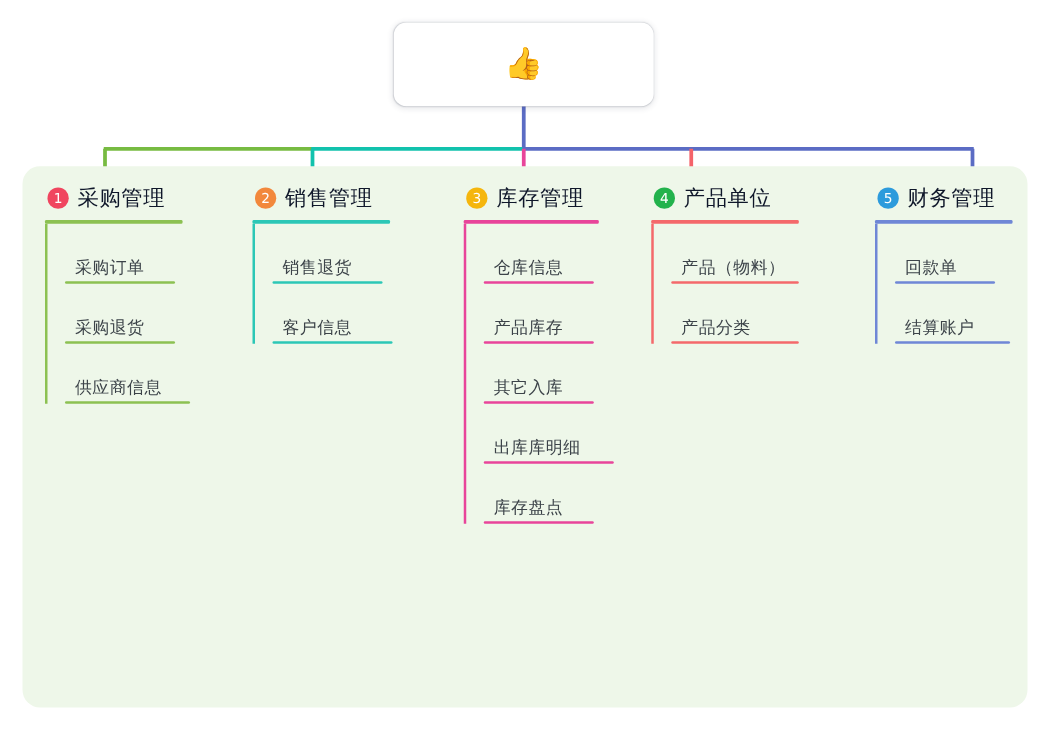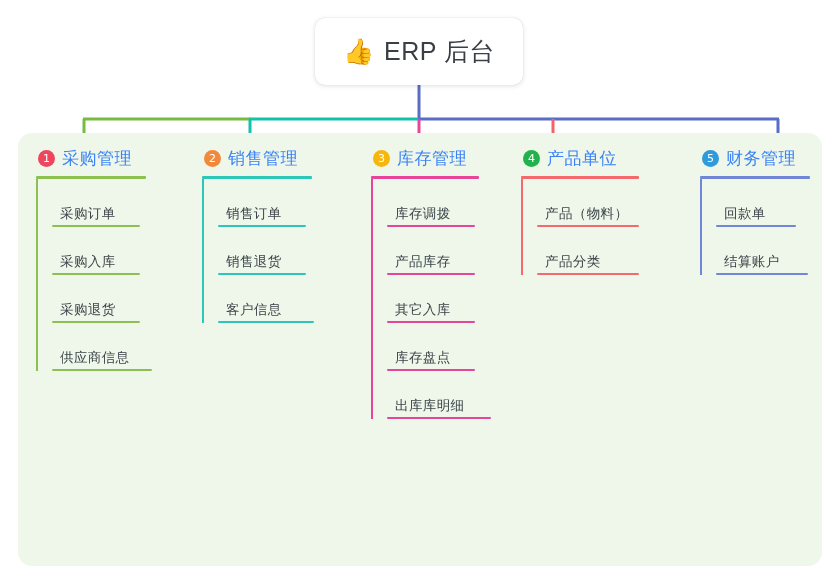--- a/index.html
+++ b/index.html
@@ -87,21 +87,21 @@
     border-radius: 50%;
     color: #ffffff;
     font-size: 11px;
     line-height: 17px;
     text-align: center;
     flex: none;
     font-family: "DejaVu Sans", sans-serif;
   }
   .col-title {
     font-size: 17px;
-    color: #3b82f6;
+    color: #0f172a;
     white-space: nowrap;
     letter-spacing: 0.5px;
   }
   .head-rule {
     height: 3px;
     margin-top: 5px;
     border-radius: 1px;
   }
 
   
@@ -156,102 +156,93 @@
 
     <line x1="84" y1="119" x2="84" y2="145" stroke="#77bb41" stroke-width="3"></line>
     <line x1="250" y1="119" x2="250" y2="145" stroke="#12c2ad" stroke-width="3"></line>
     <line x1="419" y1="119" x2="419" y2="145" stroke="#e8459a" stroke-width="3"></line>
     <line x1="553" y1="119" x2="553" y2="145" stroke="#f4636a" stroke-width="3"></line>
     <line x1="778" y1="119" x2="778" y2="145" stroke="#5b6cc4" stroke-width="3"></line>
   </svg>
 
   <div id="root-card">
     <span class="emoji">👍</span>
-    <span class="root-label">ERP 后台</span>
   </div>
 
   <div id="panel"></div>
 
   <div id="columns-host">
       <div class="column" style="left: 36px;">
         <div class="col-head">
           <span class="badge" style="background: rgb(240, 69, 95);">1</span>
           <span class="col-title">采购管理</span>
         </div>
         <div class="head-rule" style="width: 110px; background: rgb(140, 193, 82);"></div>
         <div class="items">
           <div class="spine" style="background: rgb(140, 193, 82);"></div>
           <div class="item">
             <span class="item-label">采购订单</span>
             <div class="item-rule" style="width: 88px; background: rgb(140, 193, 82);"></div>
           </div>
           <div class="item">
-            <span class="item-label">采购入库</span>
-            <div class="item-rule" style="width: 88px; background: rgb(140, 193, 82);"></div>
-          </div>
-          <div class="item">
             <span class="item-label">采购退货</span>
             <div class="item-rule" style="width: 88px; background: rgb(140, 193, 82);"></div>
           </div>
           <div class="item">
             <span class="item-label">供应商信息</span>
             <div class="item-rule" style="width: 100px; background: rgb(140, 193, 82);"></div>
           </div>
         </div>
       </div>
       <div class="column" style="left: 202px;">
         <div class="col-head">
           <span class="badge" style="background: rgb(242, 136, 60);">2</span>
           <span class="col-title">销售管理</span>
         </div>
         <div class="head-rule" style="width: 110px; background: rgb(44, 199, 182);"></div>
         <div class="items">
           <div class="spine" style="background: rgb(44, 199, 182);"></div>
           <div class="item">
-            <span class="item-label">销售订单</span>
-            <div class="item-rule" style="width: 88px; background: rgb(44, 199, 182);"></div>
-          </div>
-          <div class="item">
             <span class="item-label">销售退货</span>
             <div class="item-rule" style="width: 88px; background: rgb(44, 199, 182);"></div>
           </div>
           <div class="item">
             <span class="item-label">客户信息</span>
             <div class="item-rule" style="width: 96px; background: rgb(44, 199, 182);"></div>
           </div>
         </div>
       </div>
       <div class="column" style="left: 371px;">
         <div class="col-head">
           <span class="badge" style="background: rgb(245, 182, 13);">3</span>
           <span class="col-title">库存管理</span>
         </div>
         <div class="head-rule" style="width: 108px; background: rgb(232, 69, 154);"></div>
         <div class="items">
           <div class="spine" style="background: rgb(232, 69, 154);"></div>
           <div class="item">
-            <span class="item-label">库存调拨</span>
+            <span class="item-label">仓库信息</span>
             <div class="item-rule" style="width: 88px; background: rgb(232, 69, 154);"></div>
           </div>
           <div class="item">
             <span class="item-label">产品库存</span>
             <div class="item-rule" style="width: 88px; background: rgb(232, 69, 154);"></div>
           </div>
           <div class="item">
             <span class="item-label">其它入库</span>
-            <div class="item-rule" style="width: 88px; background: rgb(232, 69, 154);"></div>
-          </div>
-          <div class="item">
-            <span class="item-label">库存盘点</span>
             <div class="item-rule" style="width: 88px; background: rgb(232, 69, 154);"></div>
           </div>
           <div class="item">
             <span class="item-label">出库库明细</span>
             <div class="item-rule" style="width: 104px; background: rgb(232, 69, 154);"></div>
           </div>
+          <div class="item">
+            <span class="item-label">库存盘点</span>
+            <div class="item-rule" style="width: 88px; background: rgb(232, 69, 154);"></div>
+          </div>
         </div>
       </div>
       <div class="column" style="left: 521px;">
         <div class="col-head">
           <span class="badge" style="background: rgb(34, 178, 76);">4</span>
           <span class="col-title">产品单位</span>
         </div>
         <div class="head-rule" style="width: 118px; background: rgb(244, 105, 107);"></div>
         <div class="items">
           <div class="spine" style="background: rgb(244, 105, 107);"></div>

